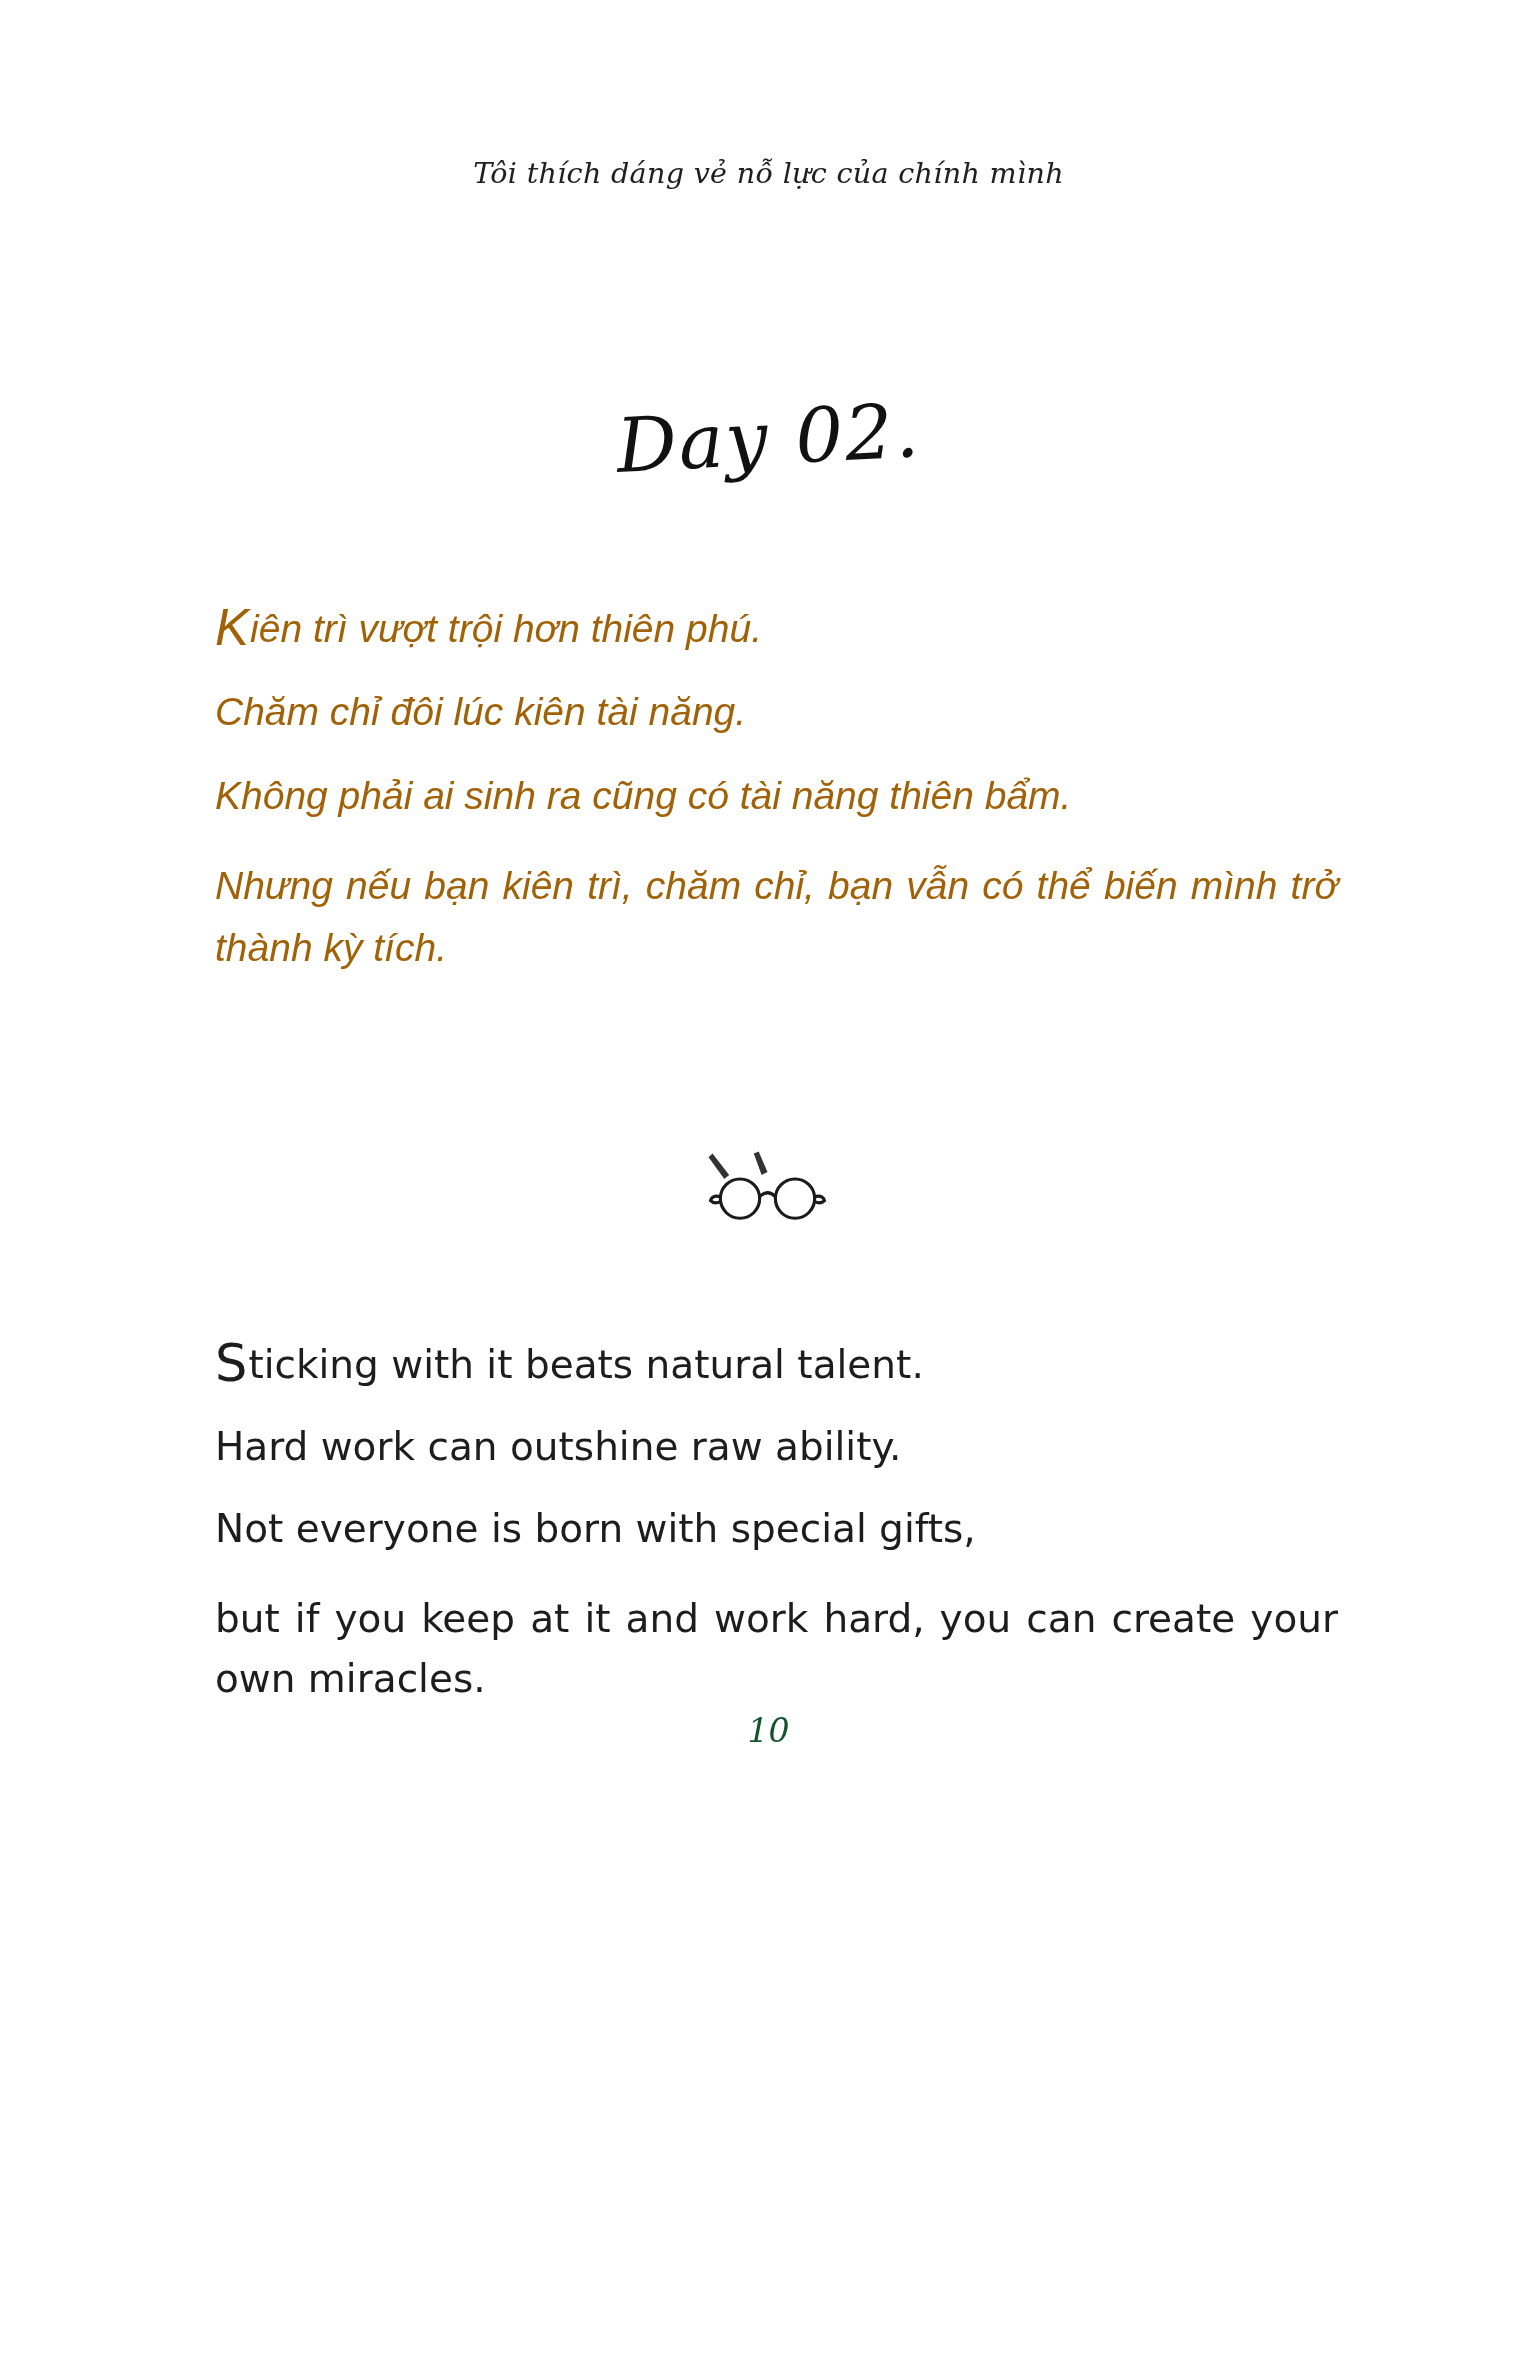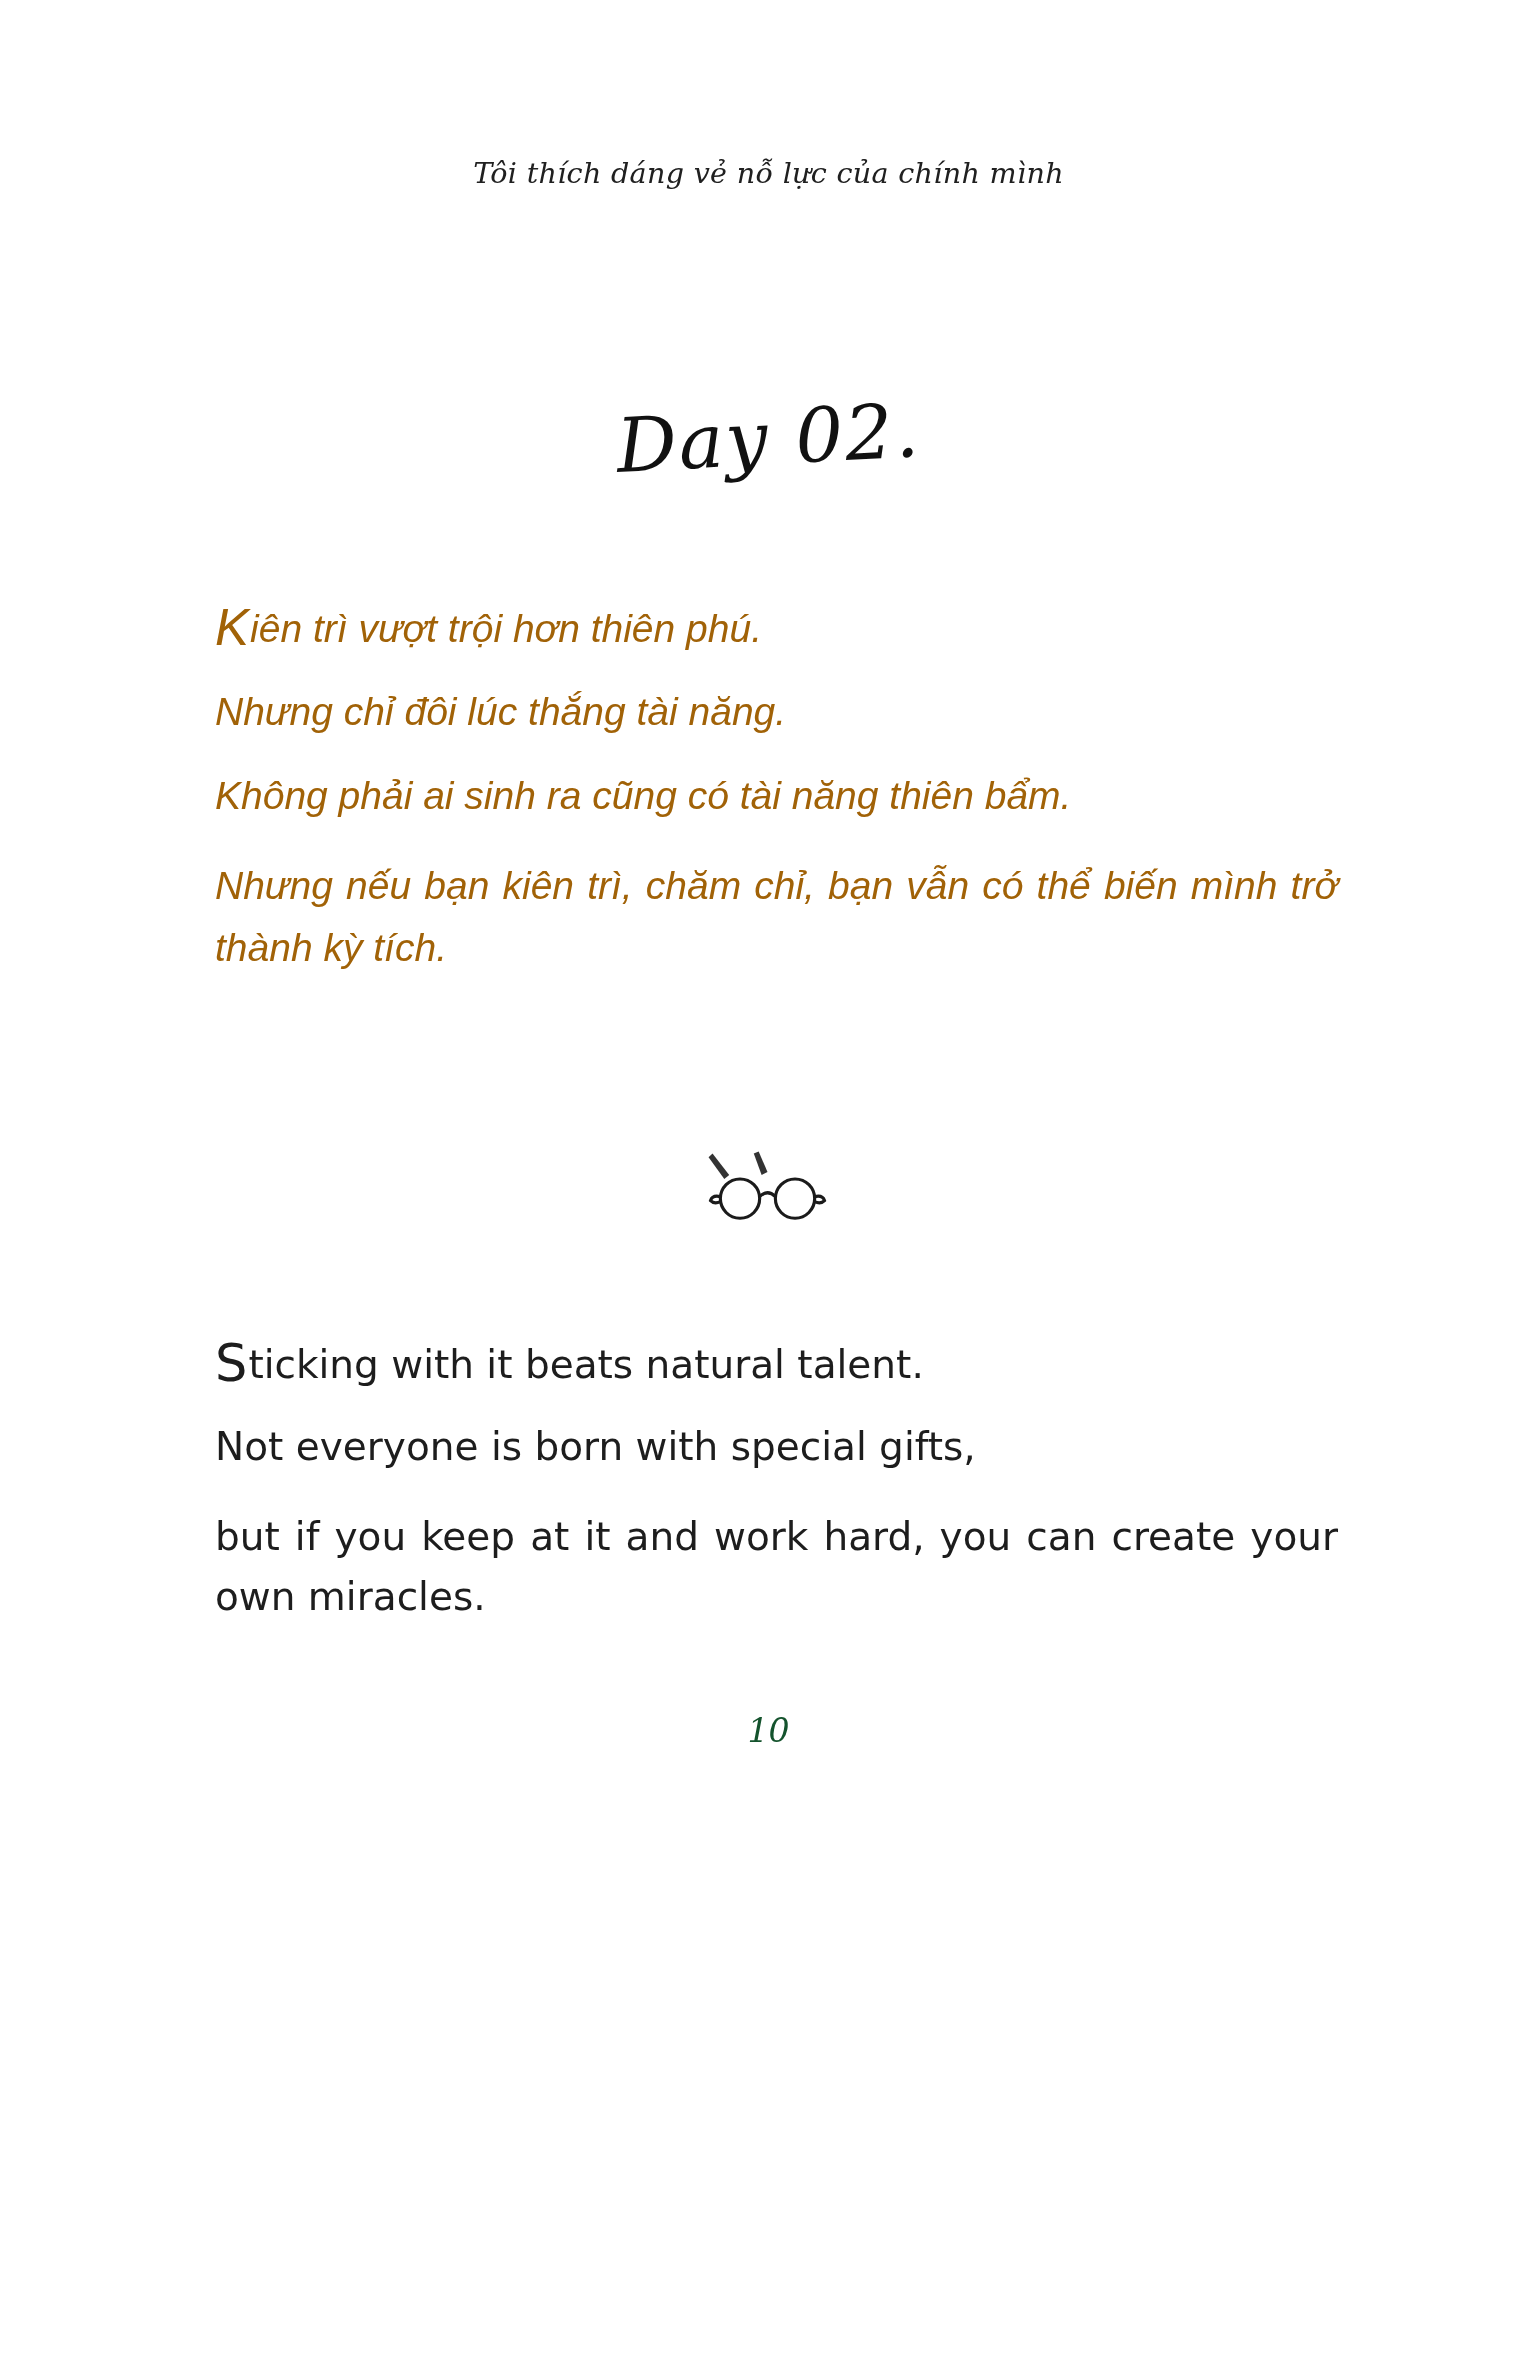--- a/index.html
+++ b/index.html
@@ -126,21 +126,21 @@
 <body>
 
 <div class="page">
 
   <div class="running-head">Tôi thích dáng vẻ nỗ lực của chính mình</div>
 
   <div class="day-title">Day 02.</div>
 
   <div class="block vietnamese">
     <p class="line"><span class="dropcap">K</span><span>iên trì vượt trội hơn thiên phú.</span></p>
-    <p class="line">Nhưng chỉ đôi lúc thắng tài năng.</p>
+    <p class="line">Chăm chỉ đôi lúc kiên tài năng.</p>
     <p class="line">Không phải ai sinh ra cũng có tài năng thiên bẩm.</p>
     <p class="line justify last">Nhưng nếu bạn kiên trì, chăm chỉ, bạn vẫn có thể biến mình trở thành kỳ tích.</p>
   </div>
 
   <div class="ornament">
     <svg width="167" height="118" viewBox="0 0 170 120">
       <g fill="none" stroke="#1b1b1b" stroke-width="3.2" stroke-linecap="round">
         <circle cx="56" cy="82" r="20"></circle>
         <circle cx="112" cy="82" r="20"></circle>
         <path d="M76 80 Q84 72 92 80"></path>
@@ -149,20 +149,21 @@
       </g>
       <g fill="#333333">
         <path d="M40 62 L24 40 L28 36 L45 58 Z"></path>
         <path d="M78 58 L70 36 L75 34 L84 55 Z"></path>
       </g>
     </svg>
   </div>
 
   <div class="block english">
     <p class="line"><span class="dropcap">S</span><span>ticking with it beats natural talent.</span></p>
+    <p class="line">Hard work can outshine raw ability.</p>
     <p class="line">Not everyone is born with special gifts,</p>
     <p class="line justify last">but if you keep at it and work hard, you can create your own miracles.</p>
   </div>
 
   <div class="page-number">10</div>
 
 </div>
 
 
 </body></html>

